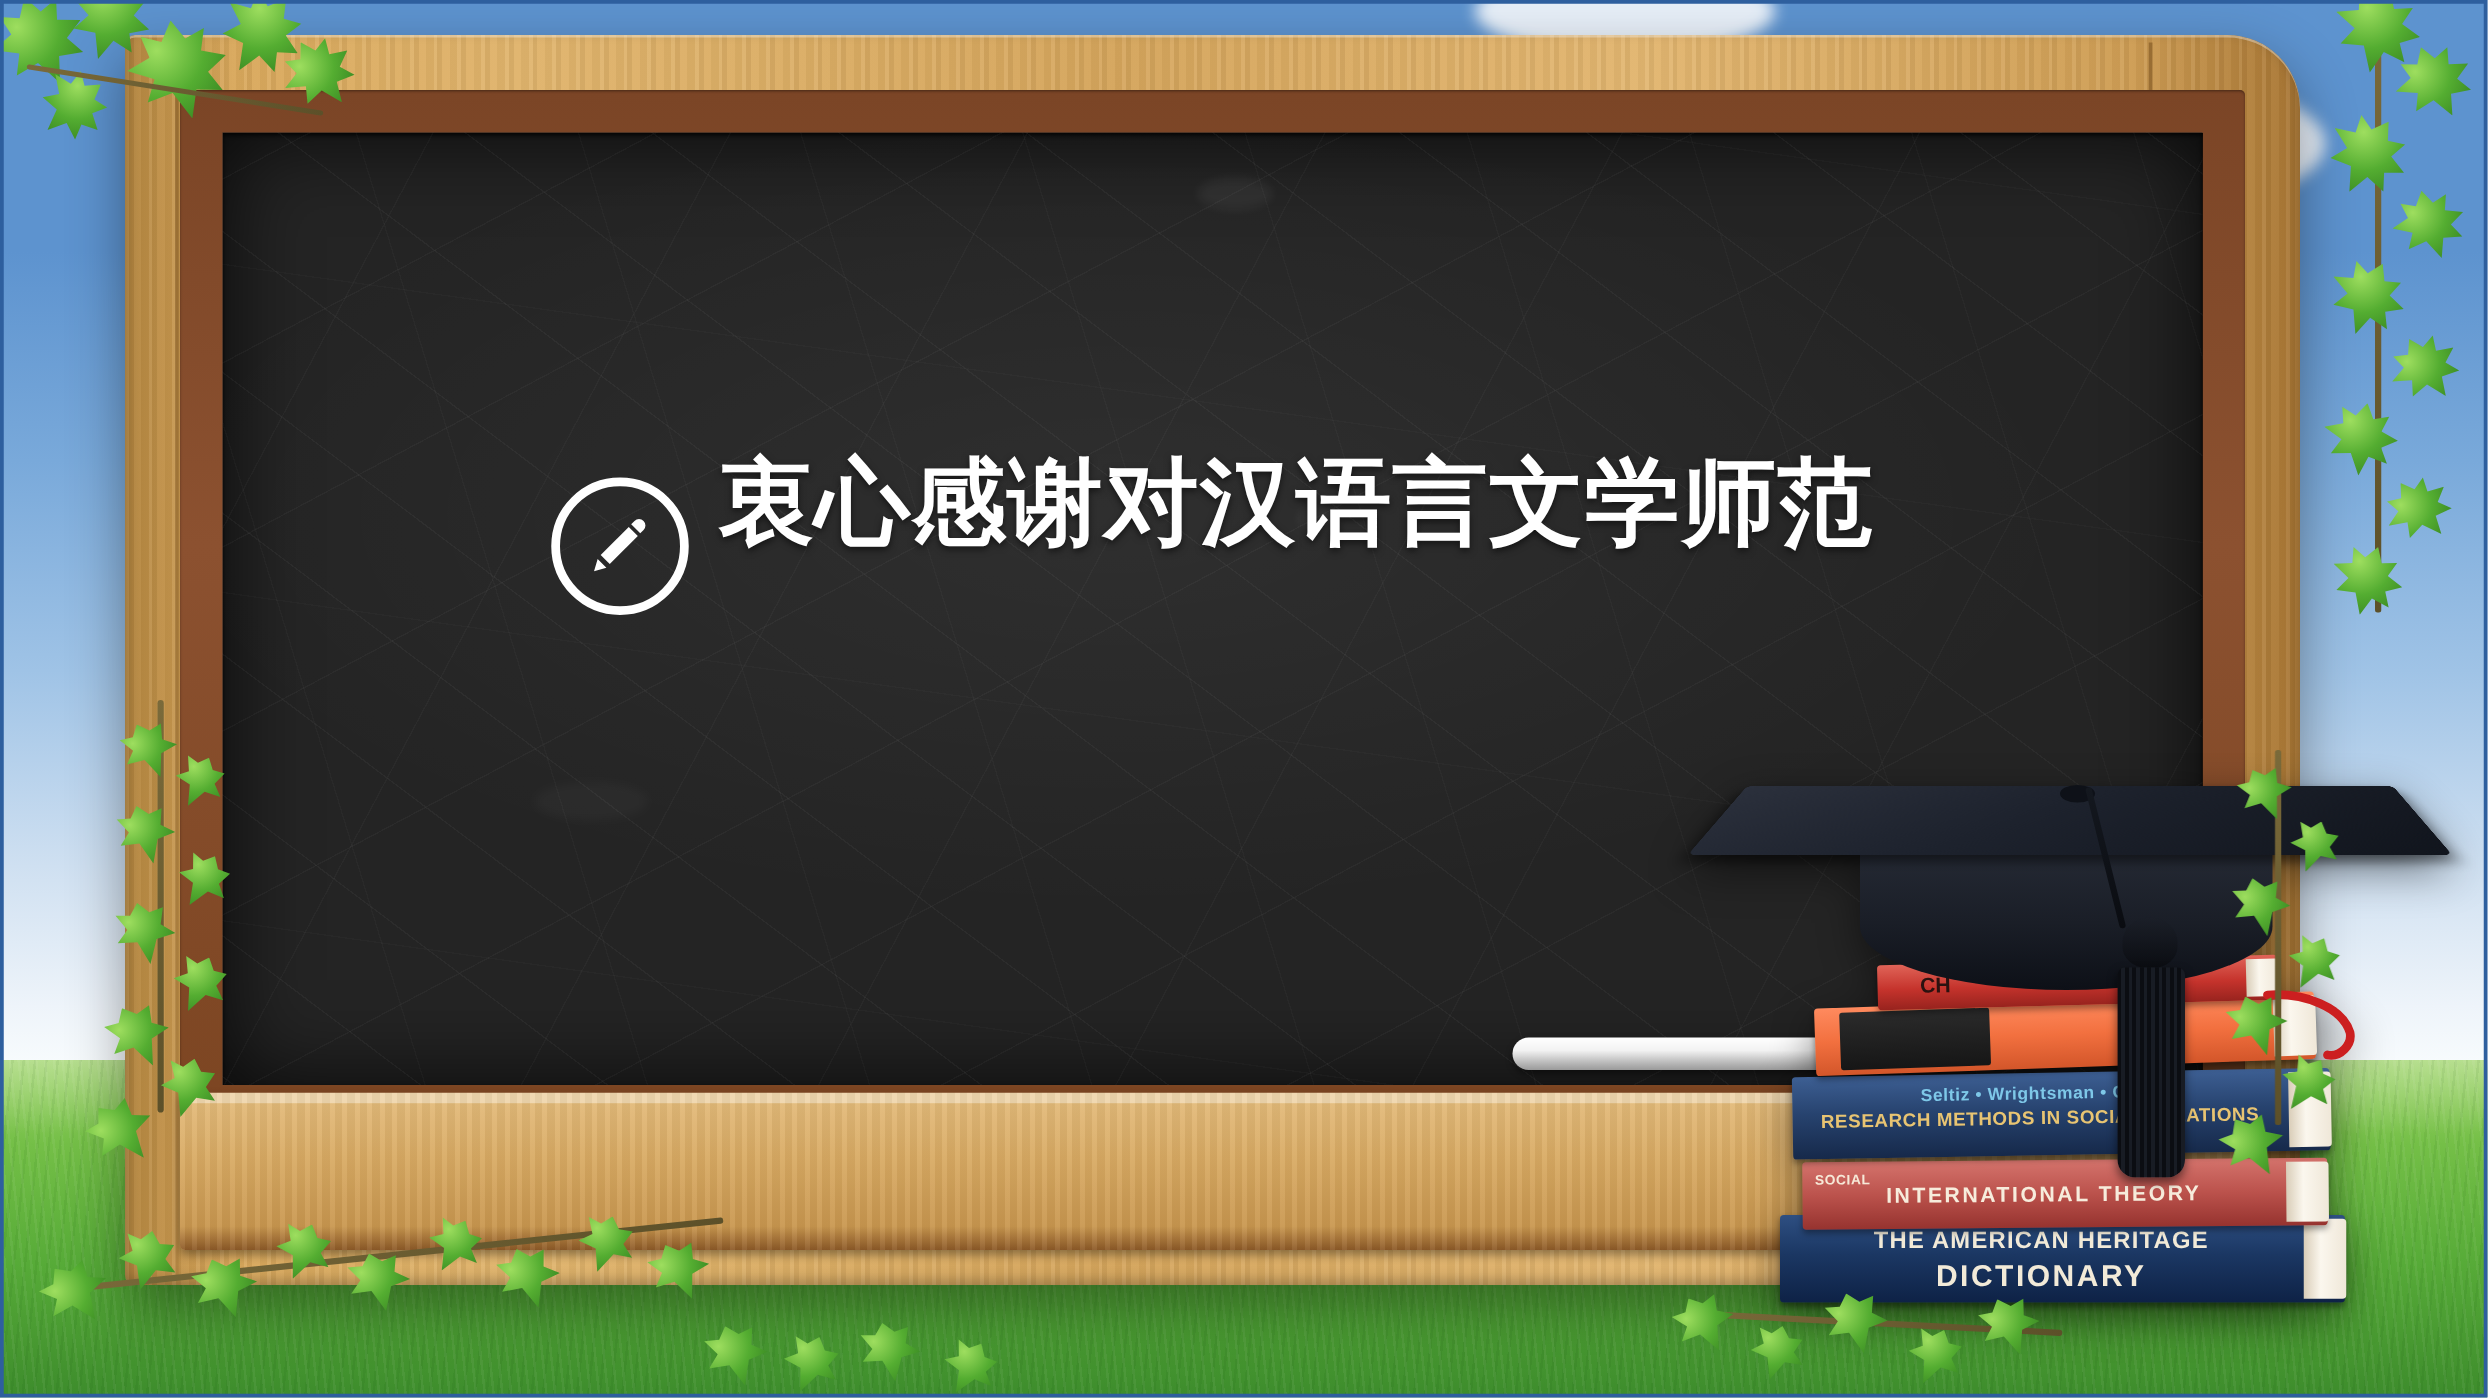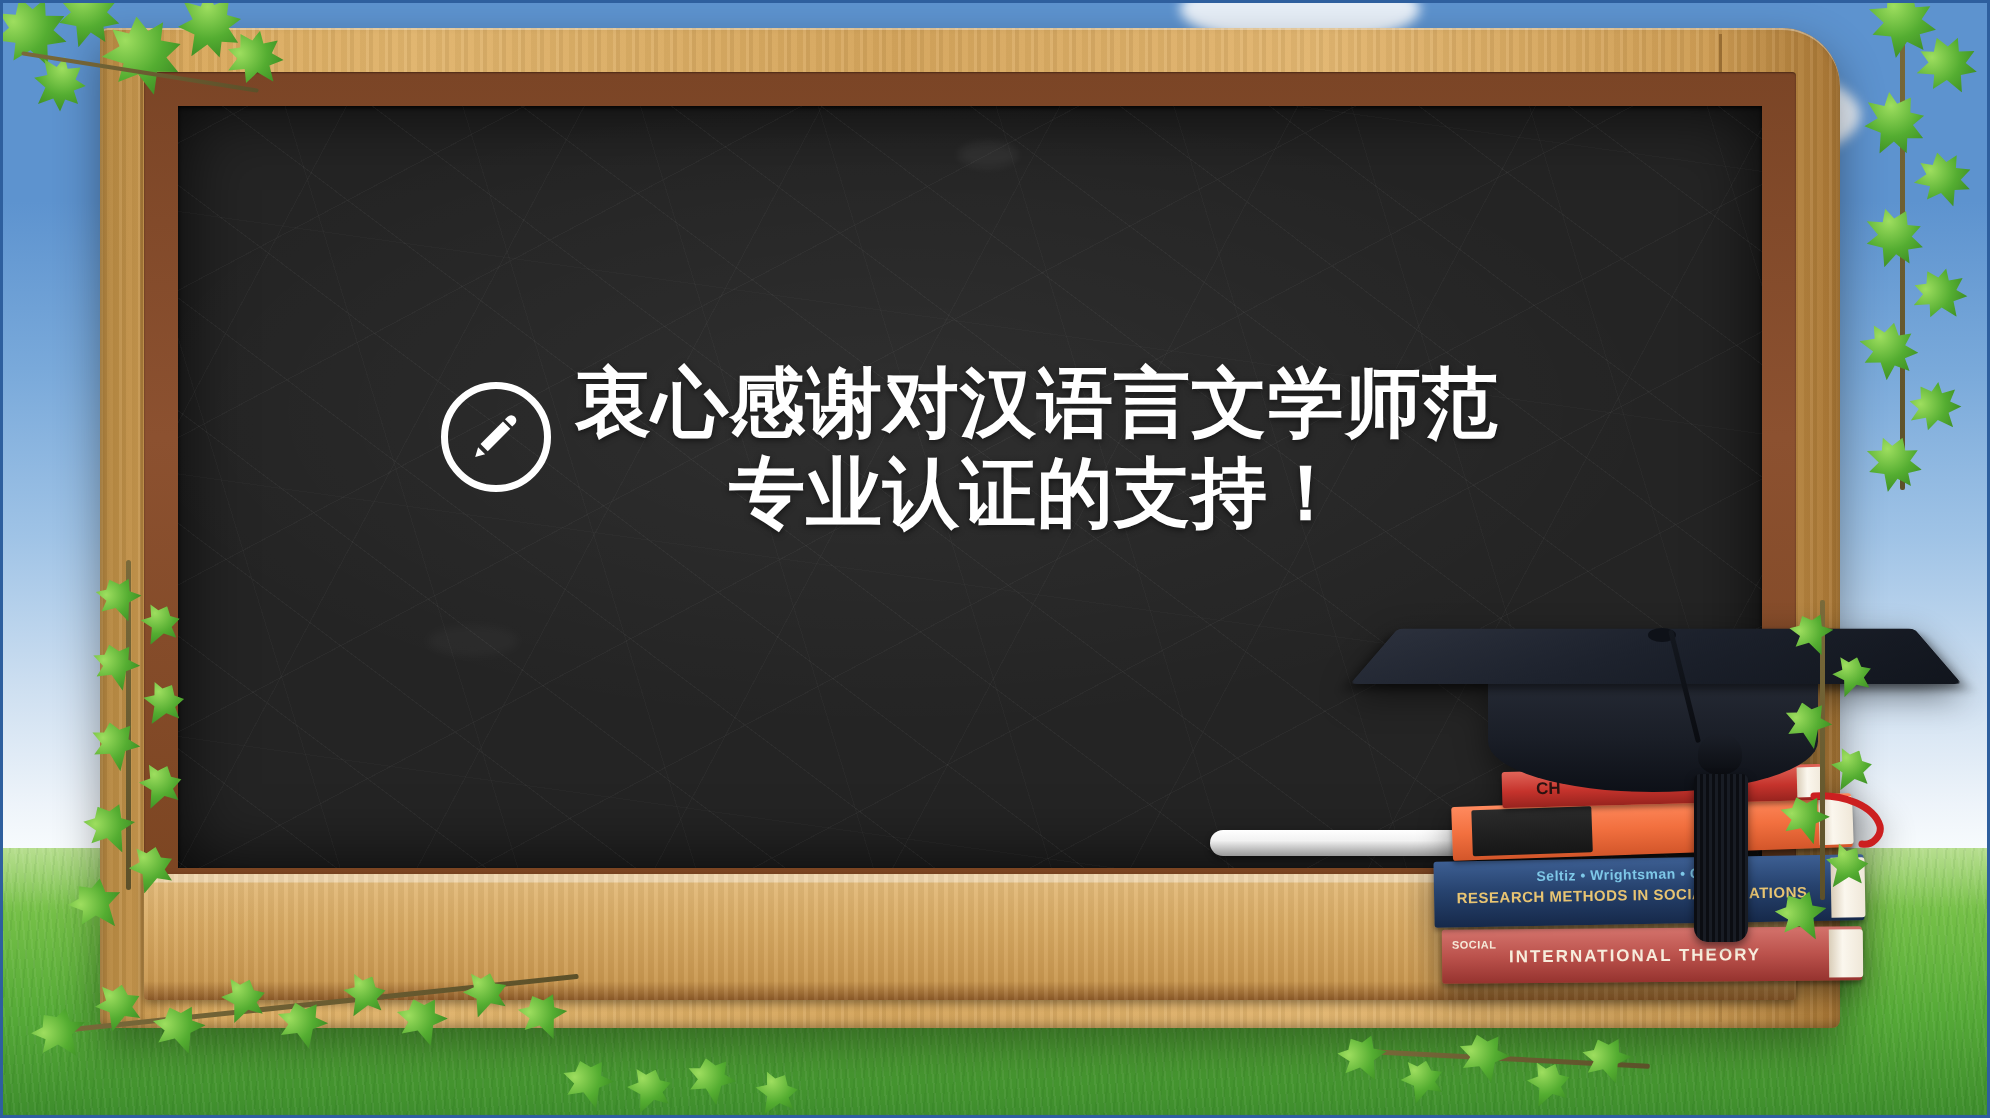--- a/index.html
+++ b/index.html
@@ -222,29 +222,33 @@
     <div class="headline">
       <span class="pencil-badge">
         <svg width="58" height="58" viewBox="0 0 24 24" aria-hidden="true">
           <path d="M16.8 3.6a2.1 2.1 0 0 1 3 3l-1.1 1.1-3-3 1.1-1.1z" fill="#ffffff"></path>
           <path d="M14.9 5.6l3 3L8.6 17.9l-3-3L14.9 5.6z" fill="#ffffff"></path>
           <path d="M4.6 16.2l2.9 2.9-4.1 1.2 1.2-4.1z" fill="#ffffff"></path>
         </svg>
       </span>
       <span class="headline-text">
         <span class="hl-line l1">衷心感谢对汉语言文学师范</span>
-        <span class="hl-line l2">专业认证的支持！</span>
       </span>
     </div>
 
     <div class="chalk"></div>
   </div>
 
   <div class="stack">
 
+    <div class="book bk-blue2">
+      <div class="bk-pages"></div>
+      <div class="spine-text" style="top:10px;color:#f2ead8;font-size:19px;letter-spacing:1px;padding-right:34px;">THE AMERICAN HERITAGE</div>
+      <div class="spine-text" style="top:36px;color:#f2ead8;font-size:24px;letter-spacing:2px;padding-right:34px;">DICTIONARY</div>
+    </div>
 
     <div class="book bk-rose">
       <div class="bk-pages"></div>
       <div class="spine-text" style="top:9px;left:10px;right:auto;color:#f6e9d8;font-size:11px;letter-spacing:.5px;text-align:left;">SOCIAL</div>
       <div class="spine-text" style="top:18px;color:#f7ecdc;font-size:17px;letter-spacing:2px;padding-right:34px;">INTERNATIONAL THEORY</div>
     </div>
 
     <div class="book bk-blue1">
       <div class="bk-pages"></div>
       <div class="spine-text" style="top:8px;color:#7ec8e8;font-size:14px;letter-spacing:.5px;padding-right:34px;">Seltiz • Wrightsman • Cook</div>

